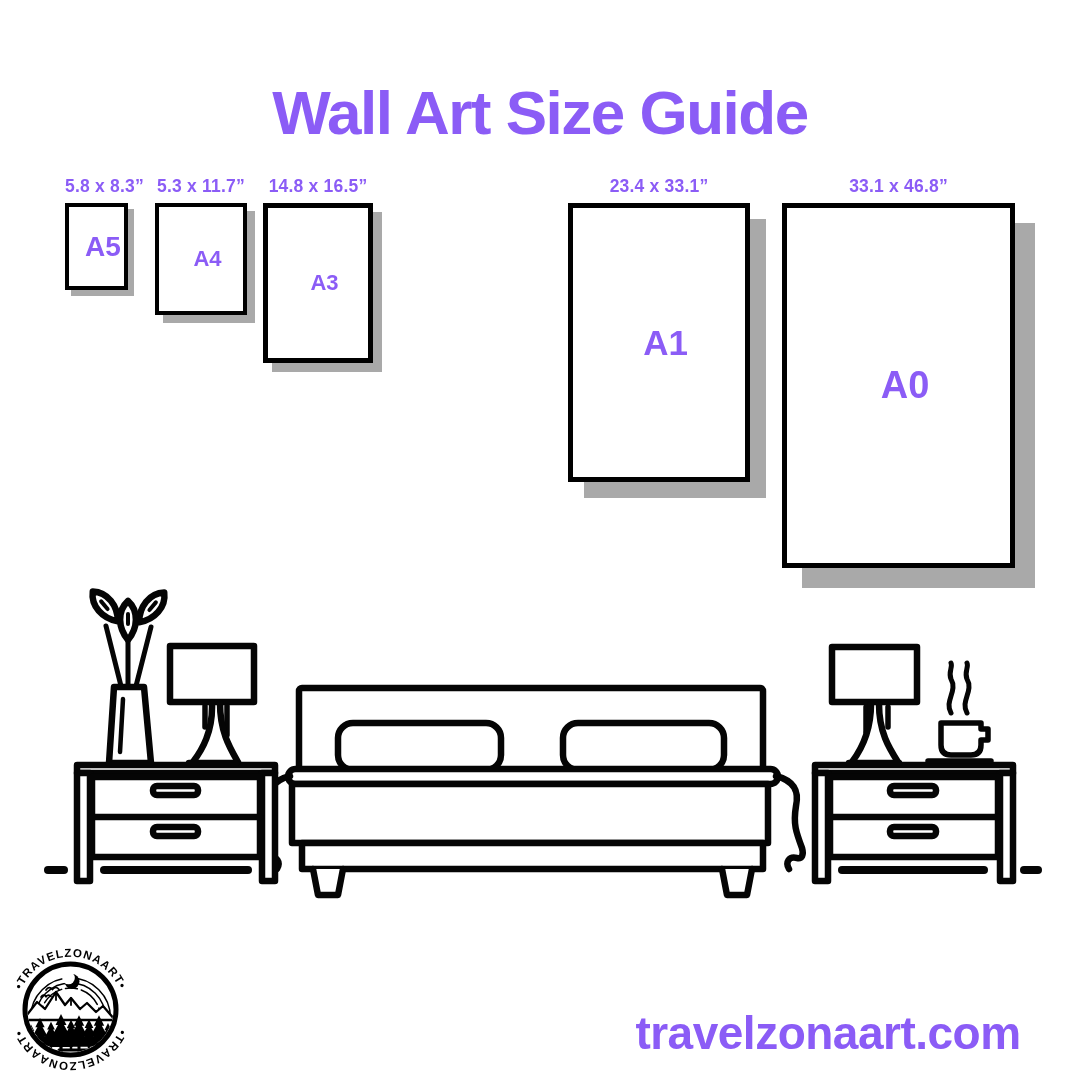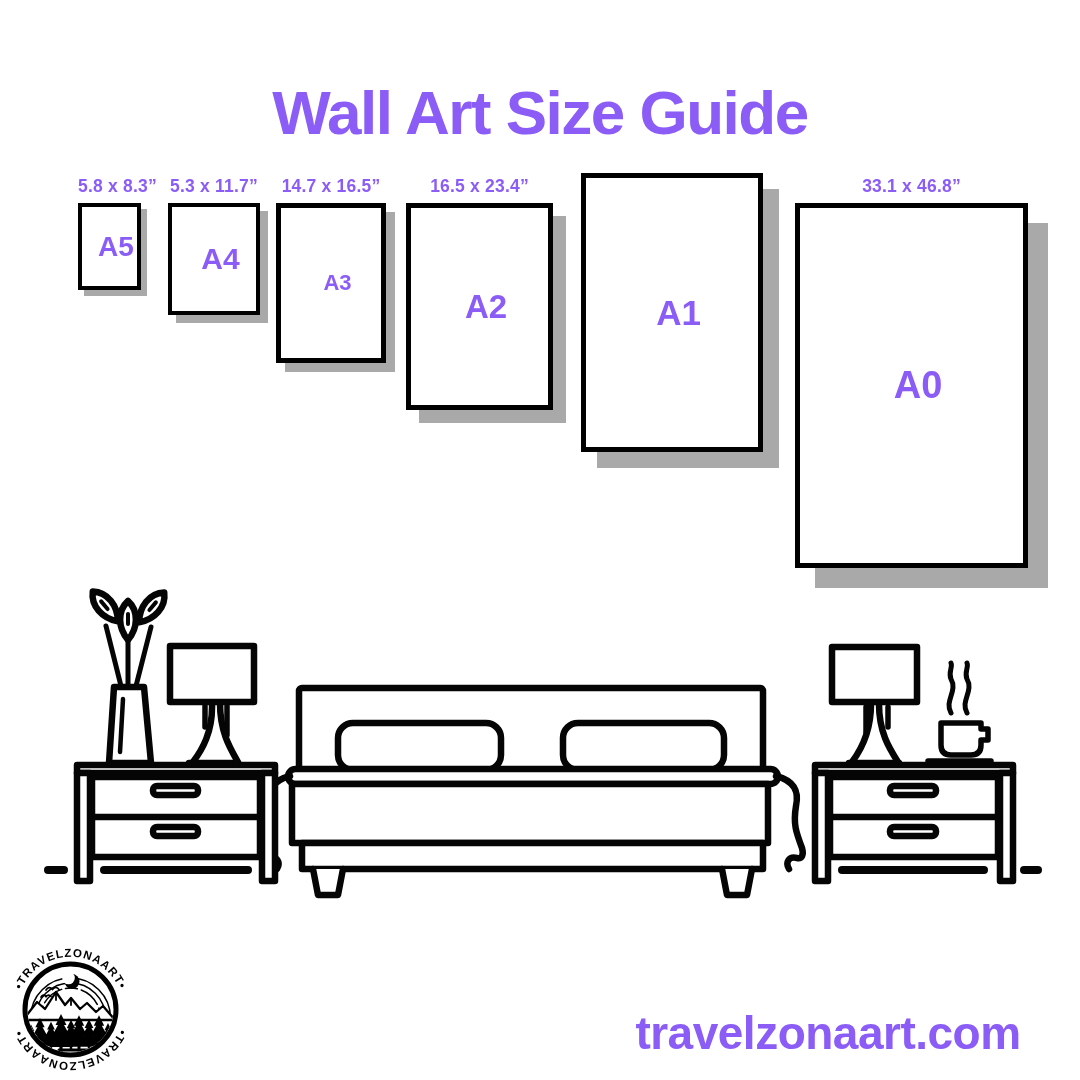--- a/index.html
+++ b/index.html
@@ -4,21 +4,21 @@
 <style>
   html,body{margin:0;padding:0;background:#fff;}
   .canvas{
     position:relative;width:1080px;height:1080px;background:#fff;overflow:hidden;
     font-family:"Liberation Sans",sans-serif;color:#8b5cf6;
   }
   .title{
     position:absolute;top:38px;left:0;width:100%;text-align:center;
     font-size:62px;font-weight:700;letter-spacing:-1.5px;line-height:1.05;
   }
-  .size-guide{position:absolute;left:13px;top:0;width:858px;height:600px;}
+  .size-guide{position:absolute;left:0;top:0;width:858px;height:600px;}
   .size-item{position:absolute;}
   .size-dim{
     height:30px;line-height:26px;text-align:center;font-weight:700;
     font-size:17.5px;white-space:nowrap;letter-spacing:0.2px;
   }
   .size-box{
     box-sizing:border-box;border:4px solid #000;background:#fff;
     display:flex;align-items:center;justify-content:center;
   }
   .size-code{font-weight:700;letter-spacing:0px;margin-left:13px;}
@@ -40,36 +40,31 @@
   <div class="size-guide">
       <div class="size-item" style="left: 65px; top: 173px; width: 63px;">
         <div class="size-dim">5.8 x 8.3”</div>
         <div class="size-box" style="height: 87px; border-width: 4px; box-shadow: rgb(169, 169, 169) 6px 6px 0px 0px;">
           <span class="size-code" style="font-size: 28px;">A5</span>
         </div>
       </div>
       <div class="size-item" style="left: 155px; top: 173px; width: 92px;">
         <div class="size-dim">5.3 x 11.7”</div>
         <div class="size-box" style="height: 112px; border-width: 4px; box-shadow: rgb(169, 169, 169) 8px 8px 0px 0px;">
-          <span class="size-code" style="font-size: 30px;">A4</span>
+          <span class="size-code" style="font-size: 22px;">A4</span>
         </div>
       </div>
       <div class="size-item" style="left: 263px; top: 173px; width: 110px;">
-        <div class="size-dim">14.7 x 16.5”</div>
+        <div class="size-dim">14.8 x 16.5”</div>
         <div class="size-box" style="height: 160px; border-width: 5px; box-shadow: rgb(169, 169, 169) 9px 9px 0px 0px;">
           <span class="size-code" style="font-size: 22px;">A3</span>
         </div>
       </div>
-      <div class="size-item" style="left: 393px; top: 173px; width: 147px;">
-        <div class="size-dim">16.5 x 23.4”</div>
-        <div class="size-box" style="height: 207px; border-width: 5px; box-shadow: rgb(169, 169, 169) 13px 13px 0px 0px;">
-          <span class="size-code" style="font-size: 33px;">A2</span>
-        </div>
-      </div>
       <div class="size-item" style="left: 568px; top: 173px; width: 182px;">
+        <div class="size-dim">23.4 x 33.1”</div>
         <div class="size-box" style="height: 279px; border-width: 5px; box-shadow: rgb(169, 169, 169) 16px 16px 0px 0px;">
           <span class="size-code" style="font-size: 35px;">A1</span>
         </div>
       </div>
       <div class="size-item" style="left: 782px; top: 173px; width: 233px;">
         <div class="size-dim">33.1 x 46.8”</div>
         <div class="size-box" style="height: 365px; border-width: 5px; box-shadow: rgb(169, 169, 169) 20px 20px 0px 0px;">
           <span class="size-code" style="font-size: 38px;">A0</span>
         </div>
       </div>

